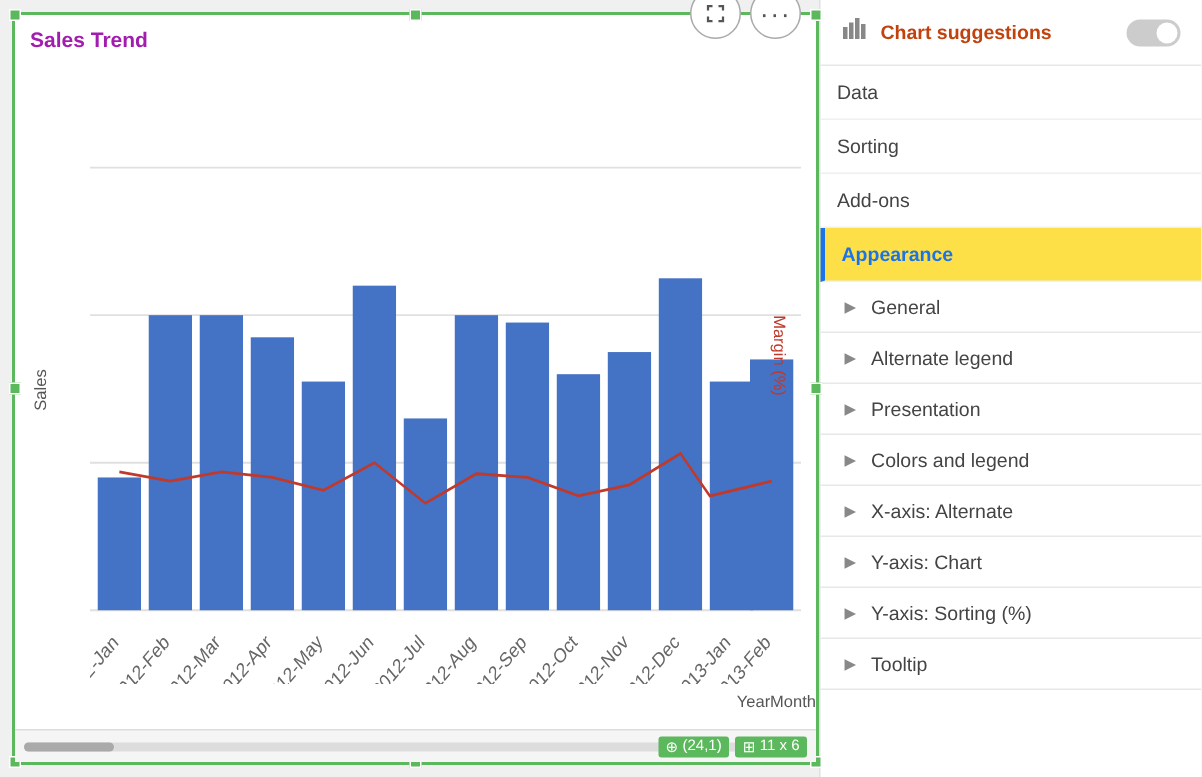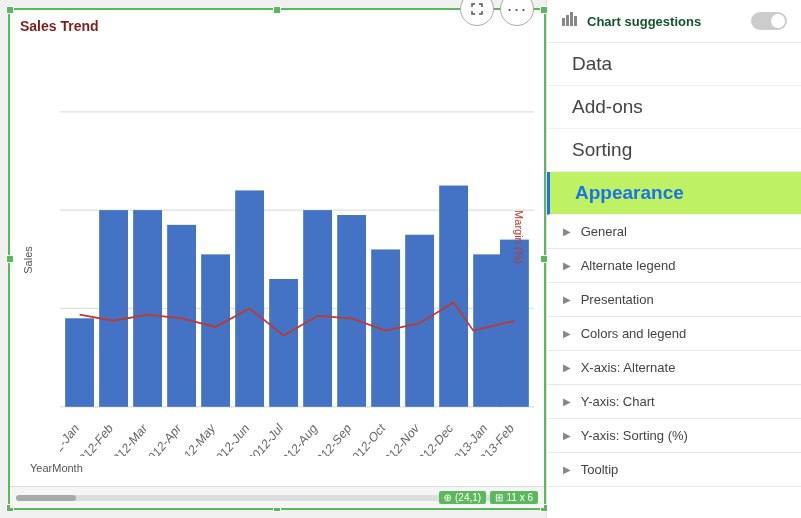--- a/index.html
+++ b/index.html
@@ -36,21 +36,21 @@
       justify-content: center;
       cursor: pointer;
       font-size: 16px;
       color: #555;
     }
 
     .chart-title {
       font-weight: bold;
       font-size: 14px;
       padding: 8px 14px 0 10px;
-      color: #7f1d1d;
+      color: #a21caf;
     }
 
     .chart-content {
       flex: 1;
       position: relative;
       padding: 4px 10px 30px 50px;
     }
 
     
     .y-axis-label-left {
@@ -75,28 +75,27 @@
     }
 
     
     .chart-svg-wrap {
       width: 100%;
       height: 100%;
     }
 
     
     .x-axis-label {
-      text-align: left;
+      text-align: right;
       font-size: 11px;
       color: #555;
       position: absolute;
       bottom: 12px;
       width: 100%;
       left: 0;
-      margin-left: 20px;
     }
 
     
     .chart-bottom-bar {
       height: 22px;
       background: #f5f5f5;
       border-top: 1px solid #ddd;
       display: flex;
       align-items: center;
       padding: 0 6px;
@@ -173,21 +172,21 @@
       padding: 10px 14px;
       border-bottom: 1px solid #e8e8e8;
     }
 
     .panel-header-left {
       display: flex;
       align-items: center;
       gap: 8px;
       font-size: 13px;
       font-weight: 600;
-      color: #14532d;
+      color: #c2410c;
     }
 
     .panel-header-icon {
       font-size: 16px;
       color: #666;
     }
 
     .toggle-switch {
       width: 36px;
       height: 18px;
@@ -206,31 +205,31 @@
       top: 2px;
       right: 2px;
     }
 
     .panel-nav {
       display: flex;
       flex-direction: column;
     }
 
     .nav-item {
-      padding: 10px 25px;
-      font-size: 19px;
+      padding: 10px 11px;
+      font-size: 13px;
       color: #444;
       cursor: pointer;
       border-bottom: 1px solid #f0f0f0;
       display: flex;
       align-items: center;
     }
 
     .nav-item.active {
-      background: #bef264;
+      background: #fde047;
       border-left: 3px solid #1a73e8;
       color: #1a73e8;
       font-weight: 600;
     }
 
     .panel-section {
       border-bottom: 1px solid #e8e8e8;
     }
 
     .section-row {
@@ -369,24 +368,24 @@
     <div class="toggle-switch">
       <div class="toggle-knob"></div>
     </div>
   </div>
 
   <div class="panel-nav">
     <div class="nav-item">
       <span>Data</span>
     </div>
     <div class="nav-item">
+      <span>Sorting</span>
+    </div>
+    <div class="nav-item">
       <span>Add-ons</span>
-    </div>
-    <div class="nav-item">
-      <span>Sorting</span>
     </div>
     <div class="nav-item active">
       <span>Appearance</span>
     </div>
   </div>
 
   <div class="panel-section">
     <div class="section-row">
       <span class="chevron">▶</span>
       <span>General</span>

